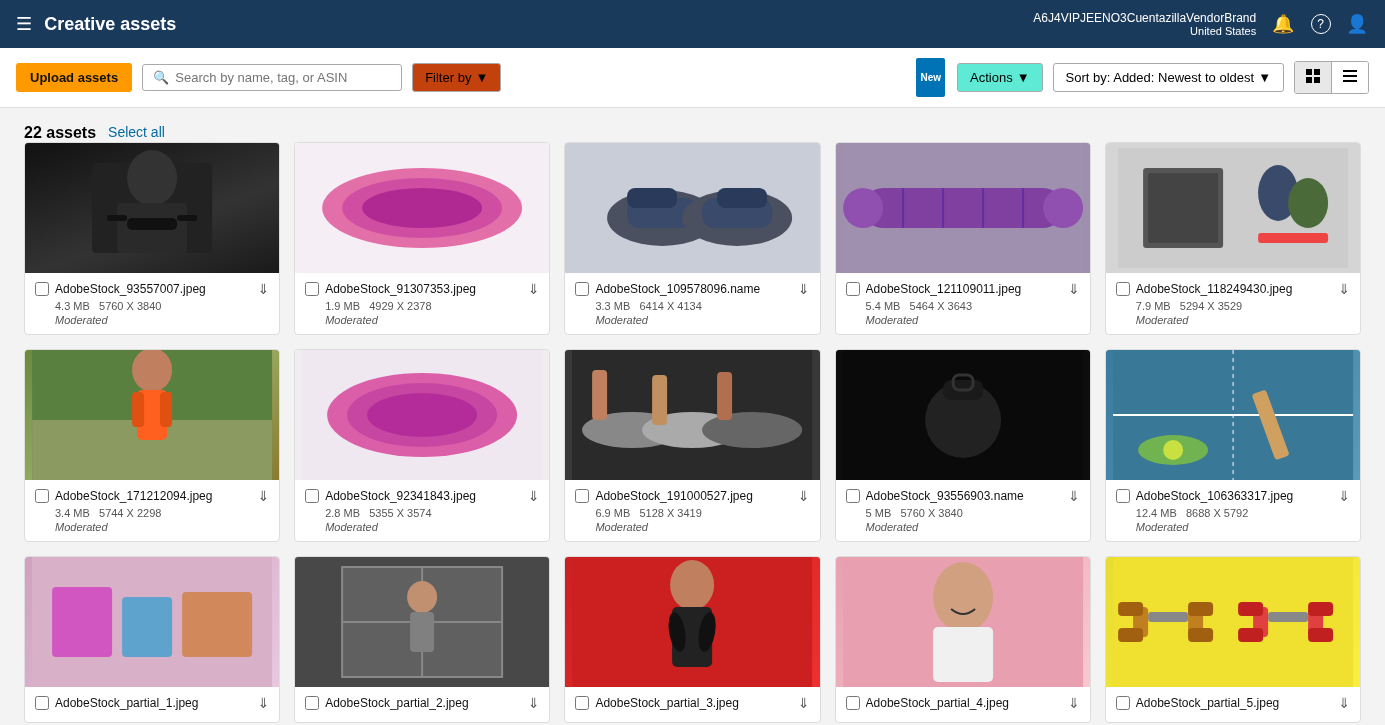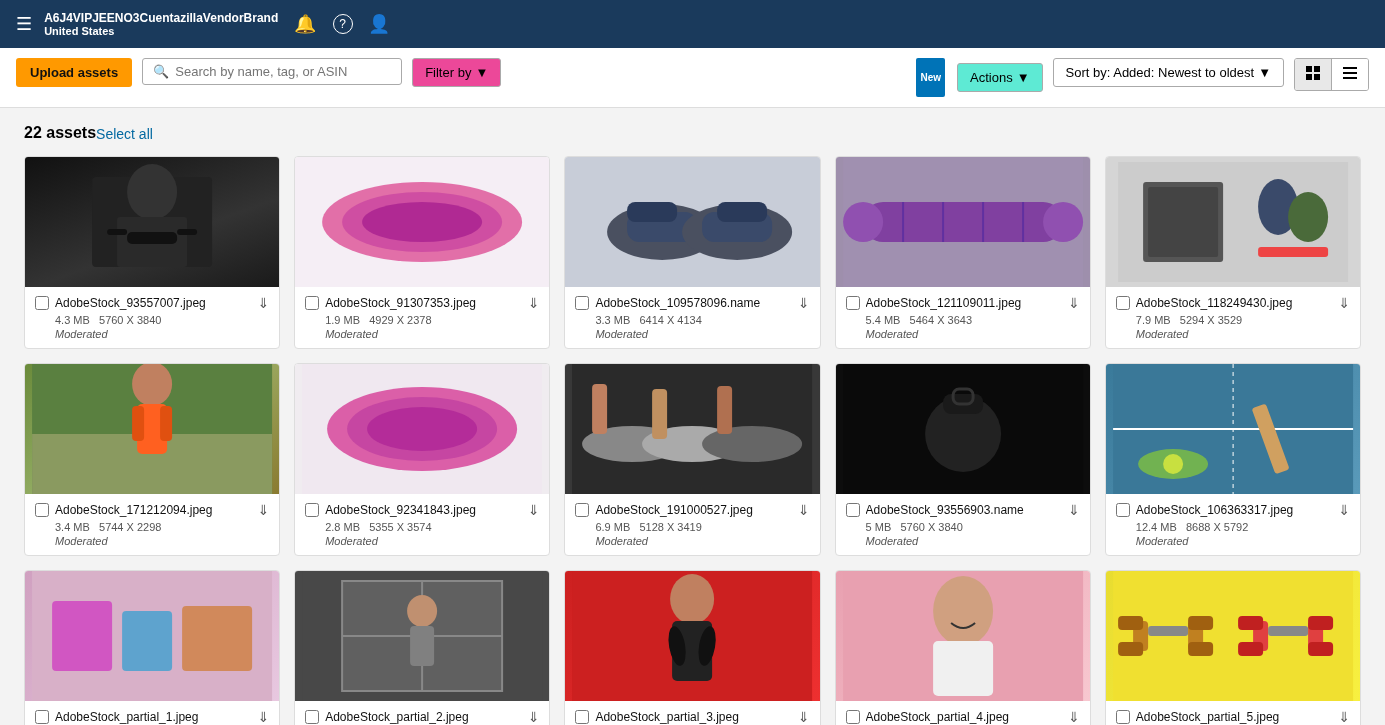--- a/index.html
+++ b/index.html
@@ -9,31 +9,31 @@
     .top-nav {
       background: #1a3a5c;
       color: white;
       display: flex;
       align-items: center;
       padding: 0 16px;
       height: 48px;
     }
     .top-nav .menu-icon { margin-right: 12px; cursor: pointer; font-size: 18px; }
     .top-nav .page-title { font-size: 18px; font-weight: 600; flex: 1; }
-    .top-nav .account-info { text-align: left; font-size: 11px; font-weight: bold; }
+    .top-nav .account-info { text-align: right; font-size: 11px; }
     .top-nav .account-info .account-name { font-size: 12px; }
     .top-nav .nav-icons { display: flex; gap: 16px; align-items: center; margin-left: 16px; }
     .top-nav .nav-icons span { font-size: 18px; cursor: pointer; }
 
     
     .toolbar {
       background: white;
       border-bottom: 1px solid #ddd;
       display: flex;
-      align-items: flex-start;
+      align-items: center;
       padding: 10px 16px;
       gap: 10px;
     }
     .upload-btn {
       background: #ff9900;
       color: #111;
       border: none;
       padding: 7px 14px;
       font-size: 13px;
       font-weight: 600;
@@ -51,21 +51,21 @@
     }
     .search-box input {
       border: none;
       outline: none;
       font-size: 13px;
       width: 100%;
     }
     .search-icon { color: #888; margin-right: 6px; }
     .filter-btn {
       border: 1px solid #aaa;
-      background: #ec4899;
+      background: #c2410c;
       padding: 6px 12px;
       border-radius: 3px;
       cursor: pointer;
       font-size: 13px;
       display: flex;
       align-items: center;
       gap: 4px;
     }
     .spacer { flex: 1; }
     .new-badge {
@@ -107,22 +107,22 @@
       cursor: pointer;
       font-size: 14px;
     }
     .view-toggle button.active { background: #e8e8e8; }
     .view-toggle button:not(:last-child) { border-right: 1px solid #aaa; }
 
     
     .main-content { padding: 16px 24px; }
     .assets-header {
       display: flex;
-      align-items: flex-end;
-      margin-bottom: 14px;
+      align-items: flex-start;
+      gap: 12px;
     }
     .assets-count { font-size: 16px; font-weight: 600; }
     .select-all-link { color: #0369a1; text-decoration: none; font-size: 14px; cursor: pointer; }
 
     
     .assets-grid {
       display: grid;
       grid-template-columns: repeat(5, 1fr);
       gap: 14px;
     }
@@ -161,20 +161,21 @@
     }
     .download-icon { color: #555; cursor: pointer; font-size: 14px; flex-shrink: 0; }
     .asset-meta { font-size: 11px; color: #555; margin-bottom: 2px; padding-left: 20px; }
     .asset-status { font-size: 11px; color: #555; padding-left: 20px; font-style: italic; }
   </style>
 </head>
 <body>
 
 <div class="top-nav">
   <span class="menu-icon">☰</span>
+  <span class="page-title">Creative assets</span>
   <div class="account-info">
     <div class="account-name">A6J4VIPJEENO3CuentazillaVendorBrand</div>
     <div>United States</div>
   </div>
   <div class="nav-icons">
     <span>🔔</span>
     <span style="border:1px solid white;border-radius:50%;width:20px;height:20px;display:flex;align-items:center;justify-content:center;font-size:12px;">?</span>
     <span>👤</span>
   </div>
 </div>

